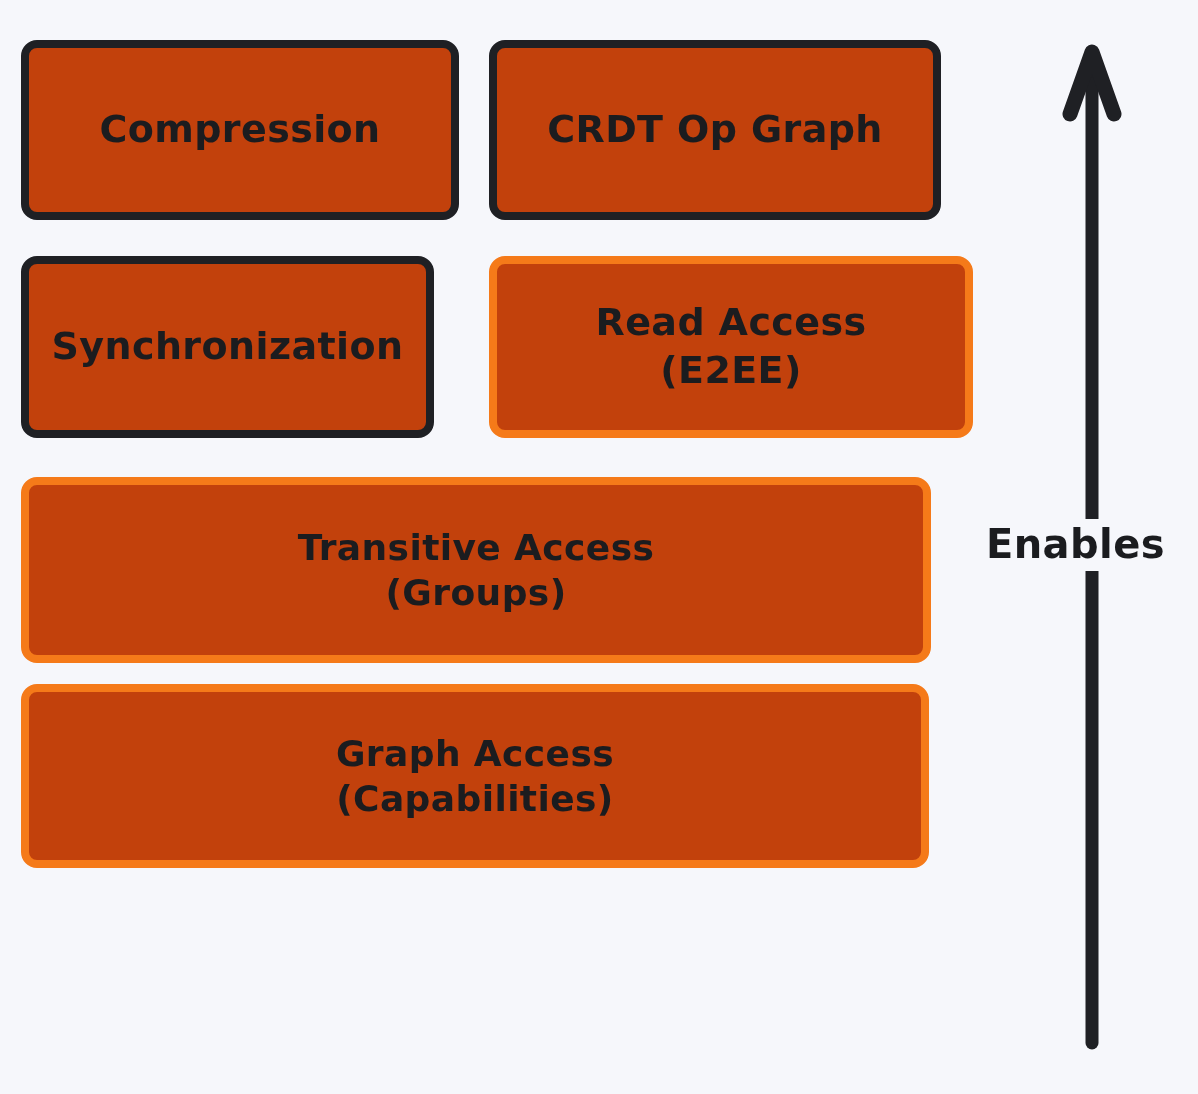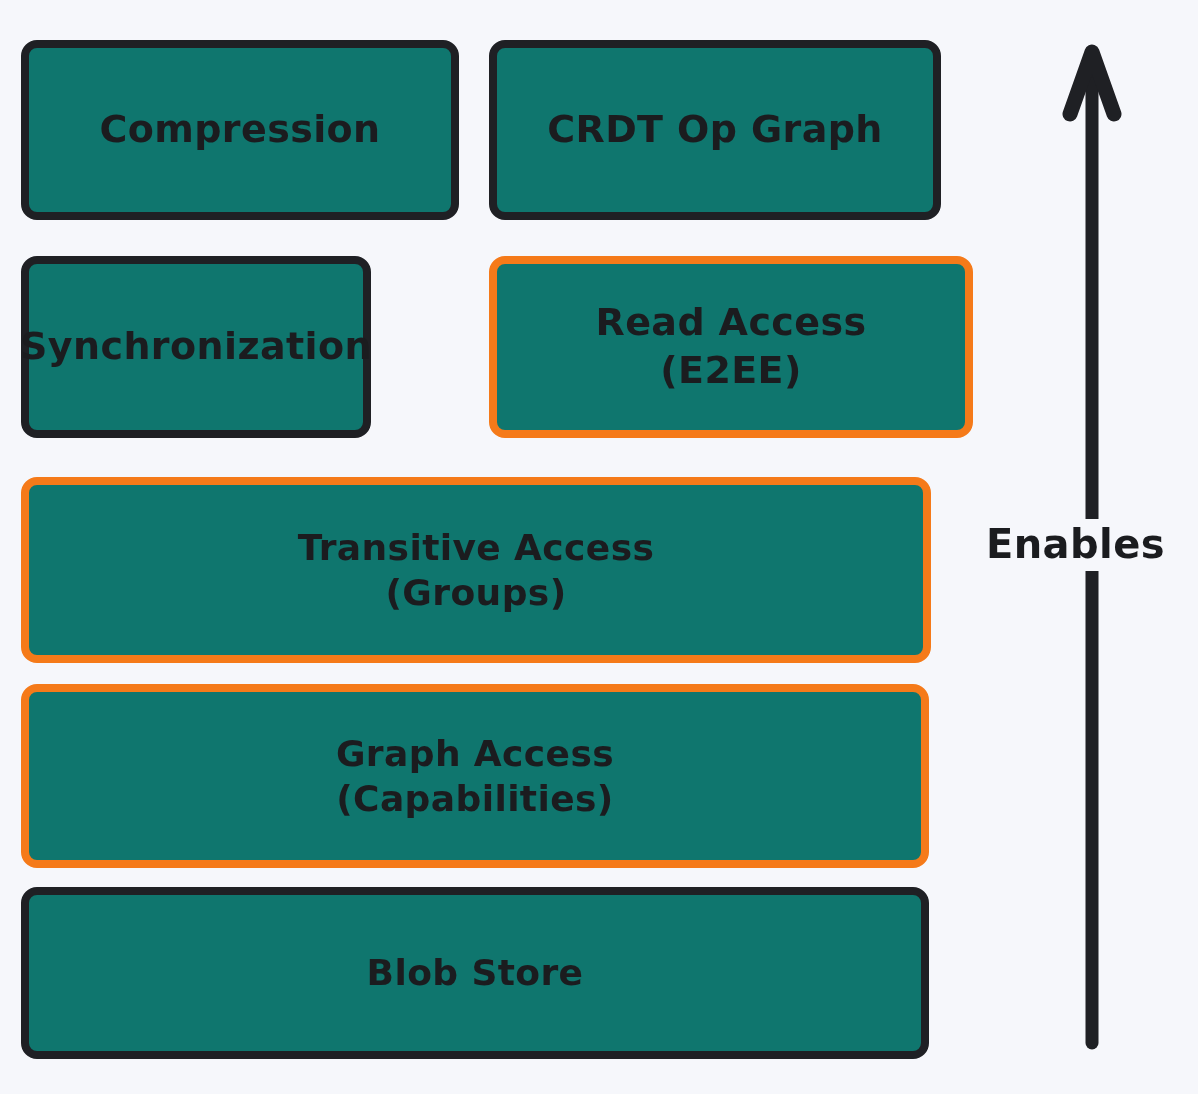--- a/index.html
+++ b/index.html
@@ -17,21 +17,21 @@
   #stage {
     position: relative;
     width: 1198px;
     height: 1094px;
   }
 
   
   .layer-box {
     position: absolute;
     box-sizing: border-box;
-    background: #0f766e;
+    background: #c2410c;
     border-style: solid;
     border-radius: 16px;
     display: flex;
     align-items: center;
     justify-content: center;
     text-align: center;
   }
   .layer-box.dark {
     border-color: #1f2024;
     border-width: 8px;
@@ -50,21 +50,21 @@
     white-space: pre-line;
     font-size: 38px;
   }
   .layer-label.big {
     font-size: 36px;
   }
 
   
   #box-compression   { left: 21px;  top: 40px;  width: 438px; height: 180px; }
   #box-crdt          { left: 489px; top: 40px;  width: 452px; height: 180px; }
-  #box-sync          { left: 21px;  top: 256px; width: 350px; height: 182px; }
+  #box-sync          { left: 21px;  top: 256px; width: 413px; height: 182px; }
   #box-read-access   { left: 489px; top: 256px; width: 484px; height: 182px; }
   #box-transitive    { left: 21px;  top: 477px; width: 910px; height: 186px; }
   #box-write-access  { left: 21px;  top: 684px; width: 908px; height: 184px; }
   #box-blob-store    { left: 21px;  top: 887px; width: 908px; height: 172px; }
 
   
   #enables-arrow {
     position: absolute;
     left: 1062px;
     top: 38px;
@@ -118,23 +118,20 @@
   <div class="layer-box accent" id="box-transitive">
     <span class="layer-label big">Transitive Access
 (Groups)</span>
   </div>
 
   <div class="layer-box accent" id="box-write-access">
     <span class="layer-label big">Graph Access
 (Capabilities)</span>
   </div>
 
-  <div class="layer-box dark" id="box-blob-store">
-    <span class="layer-label big">Blob Store</span>
-  </div>
 
   <div id="enables-arrow">
     <svg viewBox="0 0 60 1012" xmlns="http://www.w3.org/2000/svg">
       <line x1="30" y1="1005" x2="30" y2="18" stroke="#1f2024" stroke-width="13" stroke-linecap="round"></line>
       <path d="M 8 76 L 30 14 L 52 76" fill="none" stroke="#1f2024" stroke-width="15" stroke-linecap="round" stroke-linejoin="round"></path>
     </svg>
   </div>
 
   <div id="enables-label">Enables</div>
 

